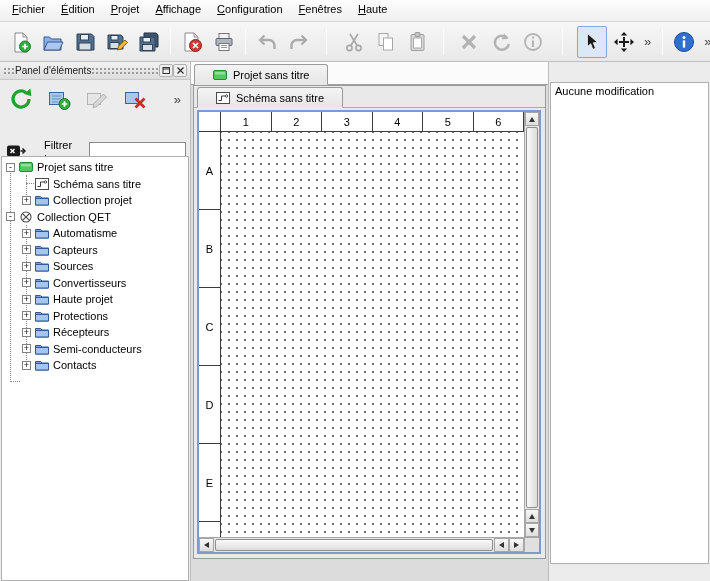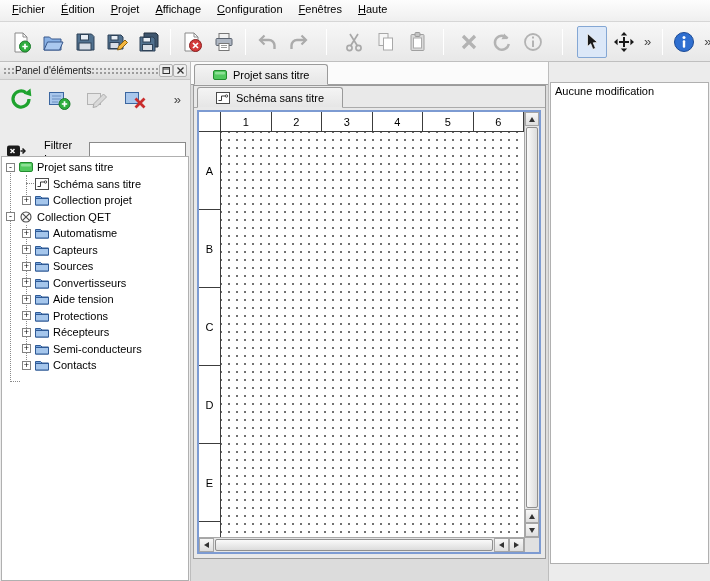--- a/index.html
+++ b/index.html
@@ -417,21 +417,21 @@
       <span class="tlabel">Convertisseurs</span>
     </div>
     <div class="trow lv1">
       <span class="exp">+</span>
       <span class="ticon">
           <svg width="14" height="12" viewBox="0 0 14 12">
             <path d="M0.5 2.5h5l1.5 1.5h6.5v7H0.5z" fill="#76a5dd" stroke="#2f5a96"></path>
             <path d="M0.5 4.5h13v6.5H0.5z" fill="#a5c6ec" stroke="#2f5a96"></path>
           </svg>
         </span>
-      <span class="tlabel">Aide tension</span>
+      <span class="tlabel">Haute projet</span>
     </div>
     <div class="trow lv1">
       <span class="exp">+</span>
       <span class="ticon">
           <svg width="14" height="12" viewBox="0 0 14 12">
             <path d="M0.5 2.5h5l1.5 1.5h6.5v7H0.5z" fill="#76a5dd" stroke="#2f5a96"></path>
             <path d="M0.5 4.5h13v6.5H0.5z" fill="#a5c6ec" stroke="#2f5a96"></path>
           </svg>
         </span>
       <span class="tlabel">Protections</span>

